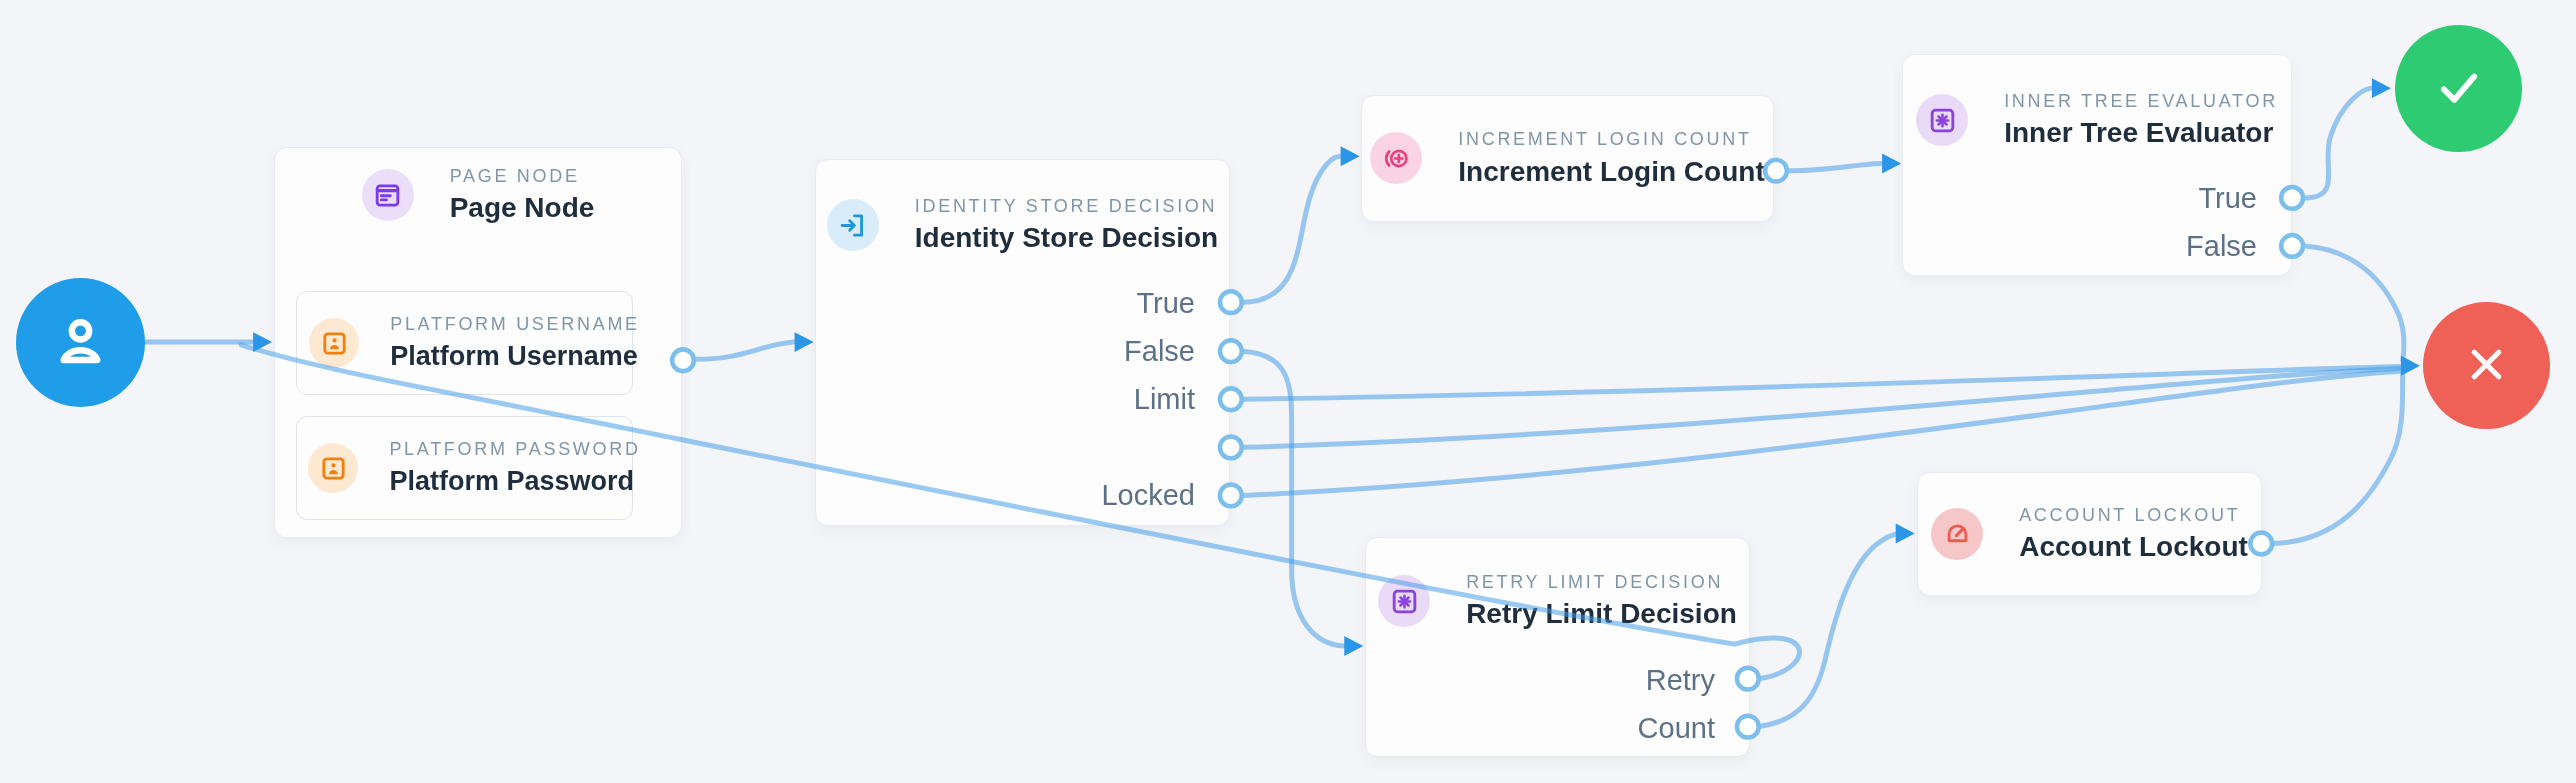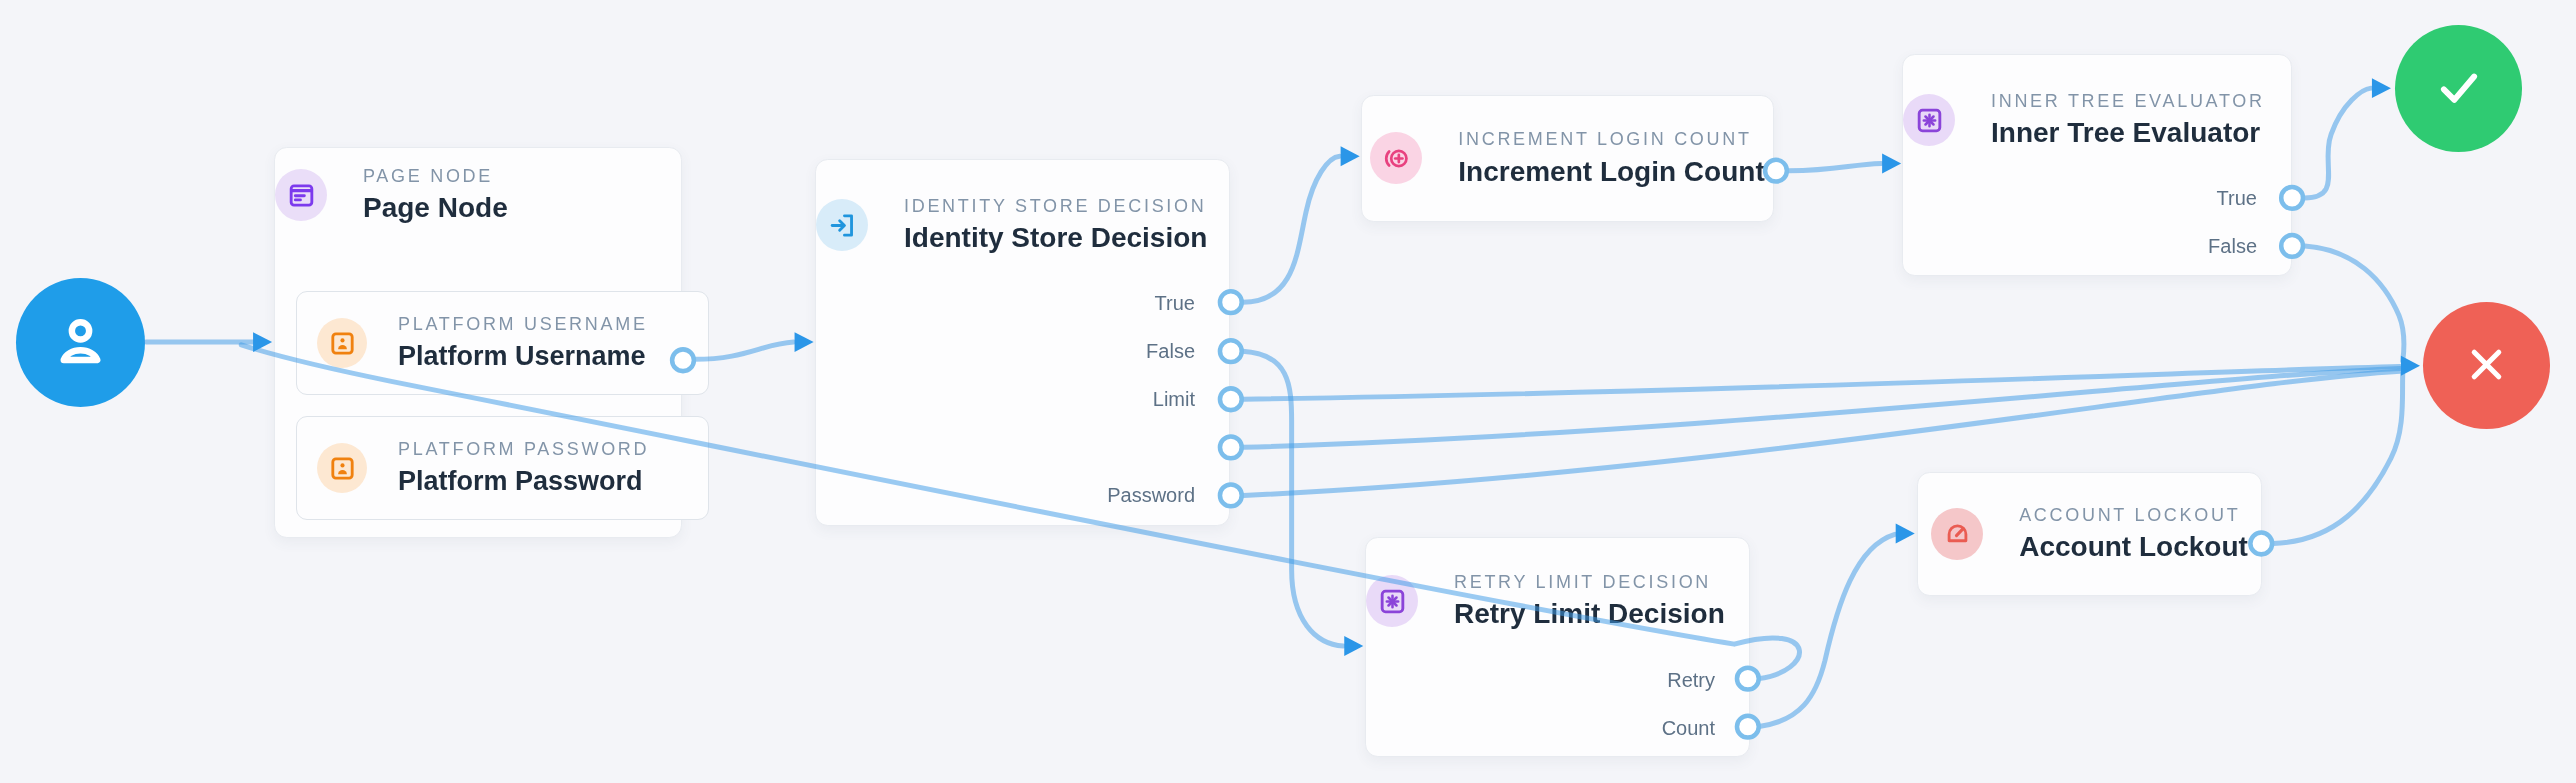--- a/index.html
+++ b/index.html
@@ -5,37 +5,37 @@
   html,body{margin:0;padding:0;}
   .canvas{
     position:relative;width:2576px;height:784px;overflow:hidden;
     background:#f4f5f9;
     font-family:"Liberation Sans","DejaVu Sans",sans-serif;
   }
   .node{
     position:absolute;background:#fdfdfe;border:1.8px solid #e8ebf0;border-radius:12.7px;
     box-shadow:0 4.5px 12.7px rgba(60,80,110,0.06);box-sizing:border-box;z-index:2;
   }
-  .hdr{display:flex;justify-content:flex-start;align-items:center;gap:36px;}
+  .hdr{display:flex;justify-content:center;align-items:center;gap:36px;}
   .icn{width:52px;height:52px;border-radius:50%;display:flex;align-items:center;justify-content:center;flex:none;}
   .icn svg{width:31px;height:31px;display:block;}
   .icn-sm{width:50px;height:50px;}
   .meta .label{font-size:18px;letter-spacing:2.7px;color:#8294a8;white-space:nowrap;}
   .meta .title{font-size:28px;font-weight:700;color:#1f2d3d;margin-top:5.4px;white-space:nowrap;}
   .subnode{
-    position:absolute;left:21px;width:413px;height:104px;border:1.8px solid #dfe4ea;border-radius:11px;
-    background:#fdfdfe;display:flex;align-items:center;gap:31px;padding-left:20px;box-sizing:border-box;
+    position:absolute;left:21px;width:337px;height:104px;border:1.8px solid #dfe4ea;border-radius:11px;
+    background:#fdfdfe;display:flex;align-items:center;gap:31px;padding-left:20px;box-sizing:border-box;justify-content:center;
   }
   .subnode .title{font-size:27px;}
   .node-center{display:flex;align-items:center;justify-content:center;}
   .port-row{
     position:absolute;left:0;right:0;height:47px;display:flex;align-items:center;
     justify-content:flex-end;padding-right:34px;box-sizing:border-box;
   }
-  .port-label{font-size:20px;color:#5d7186;white-space:nowrap;}
+  .port-label{font-size:29px;color:#5d7186;white-space:nowrap;}
   .endpoint{position:absolute;border-radius:50%;display:flex;align-items:center;justify-content:center;z-index:3;}
   .edges{position:absolute;left:0;top:0;z-index:5;pointer-events:none;}
   .edge{fill:none;stroke:#3f9be6;stroke-opacity:0.52;stroke-width:5.5;stroke-linecap:round;}
   .arrow{fill:#2b96e8;}
   .dot{fill:#ffffff;stroke:#7cbeec;stroke-width:5;}
   
   .ic-purple{background:#eadef8;color:#7c3aed;}
   .ic-orange{background:#fde8d2;color:#f0810f;}
   .ic-blue{background:#d8ecf9;color:#2095dd;}
   .ic-pink{background:#fad4e4;color:#e8417f;}
@@ -118,21 +118,21 @@
     <div class="port-row" style="top:120px;">
       <span class="port-label">True</span>
     </div>
     <div class="port-row" style="top:168px;">
       <span class="port-label">False</span>
     </div>
     <div class="port-row" style="top:216px;">
       <span class="port-label">Limit</span>
     </div>
     <div class="port-row" style="top:312px;">
-      <span class="port-label">Password</span>
+      <span class="port-label">Locked</span>
     </div>
   </div>
 
   <div class="node node-center" style="left:1361px;top:95px;width:413px;height:127px;">
     <div class="hdr">
       <span class="icn ic-pink">
         <svg viewBox="0 0 24 24" fill="none" stroke="currentColor" stroke-width="2.1" stroke-linecap="round">
           <circle cx="13.8" cy="12" r="5.9"></circle>
           <path d="M13.8 9.2 V14.8"></path>
           <path d="M11 12 H16.6"></path>

